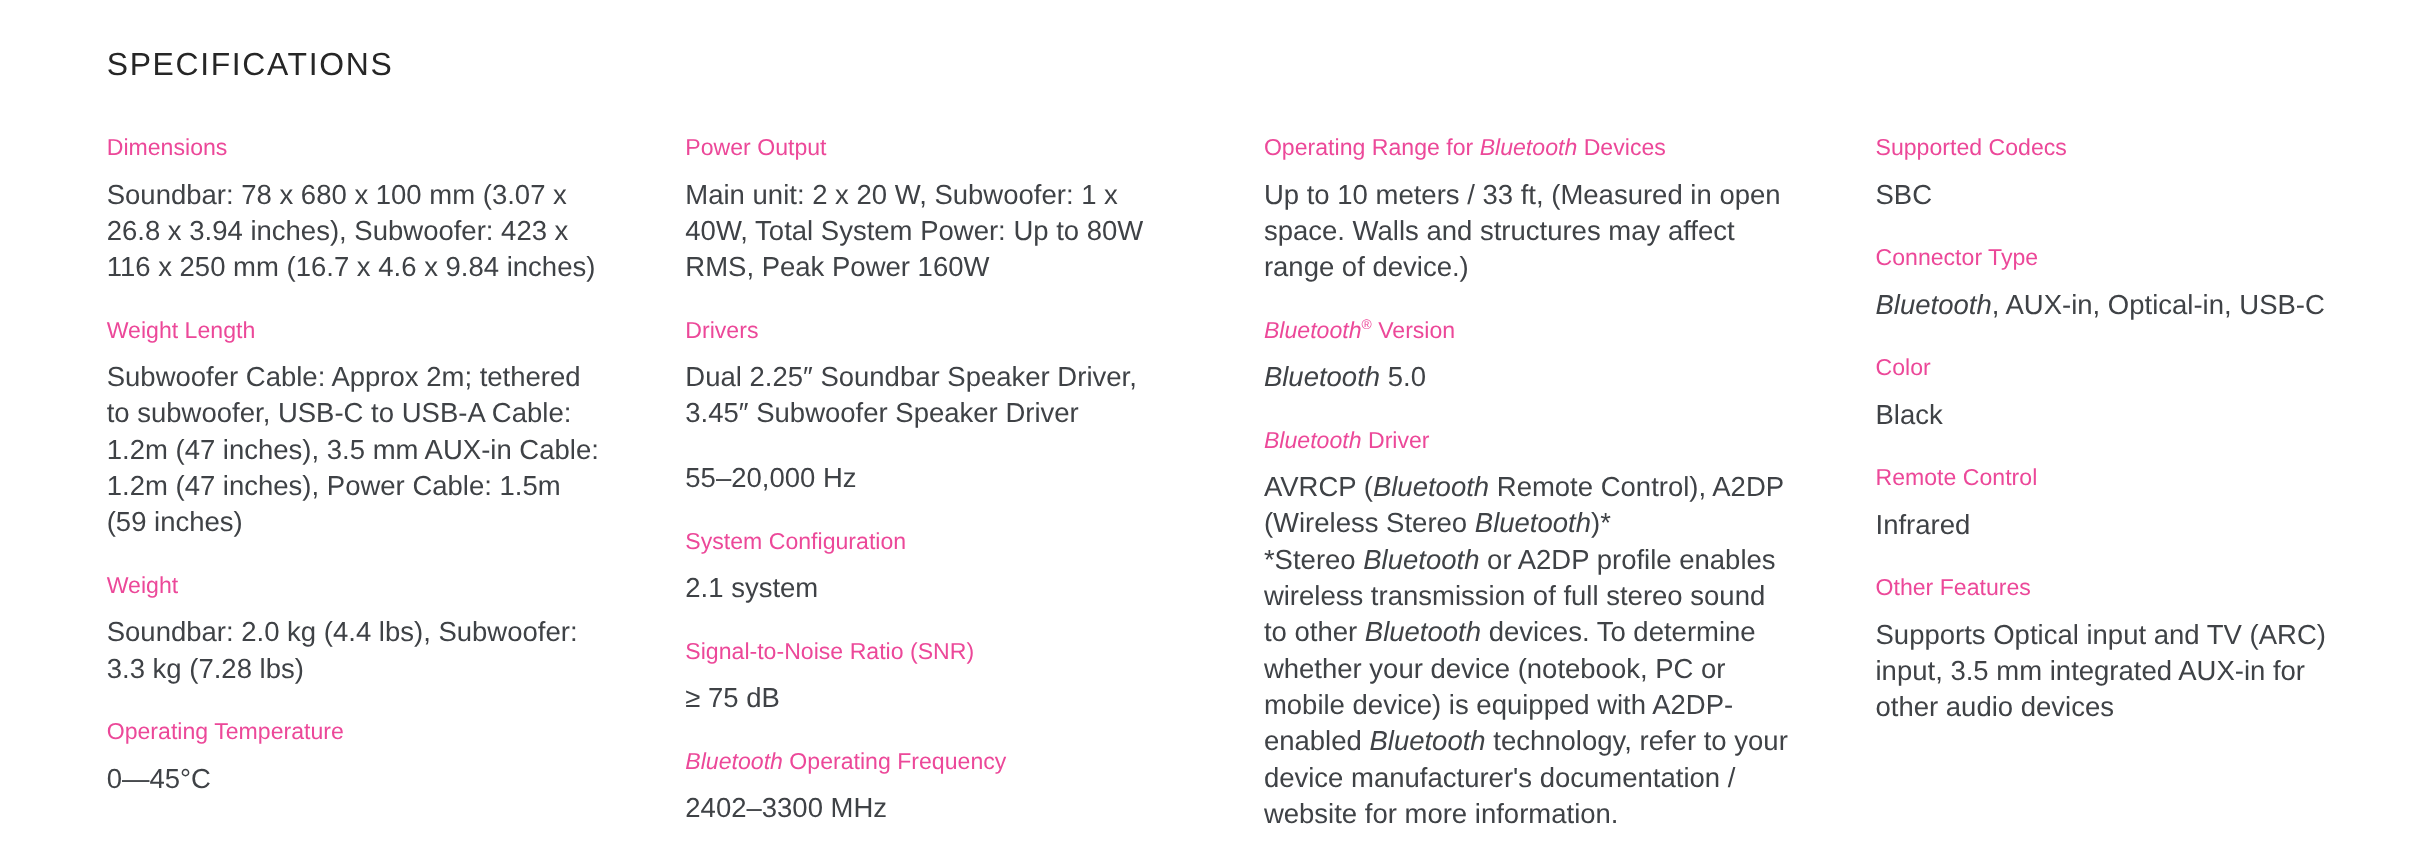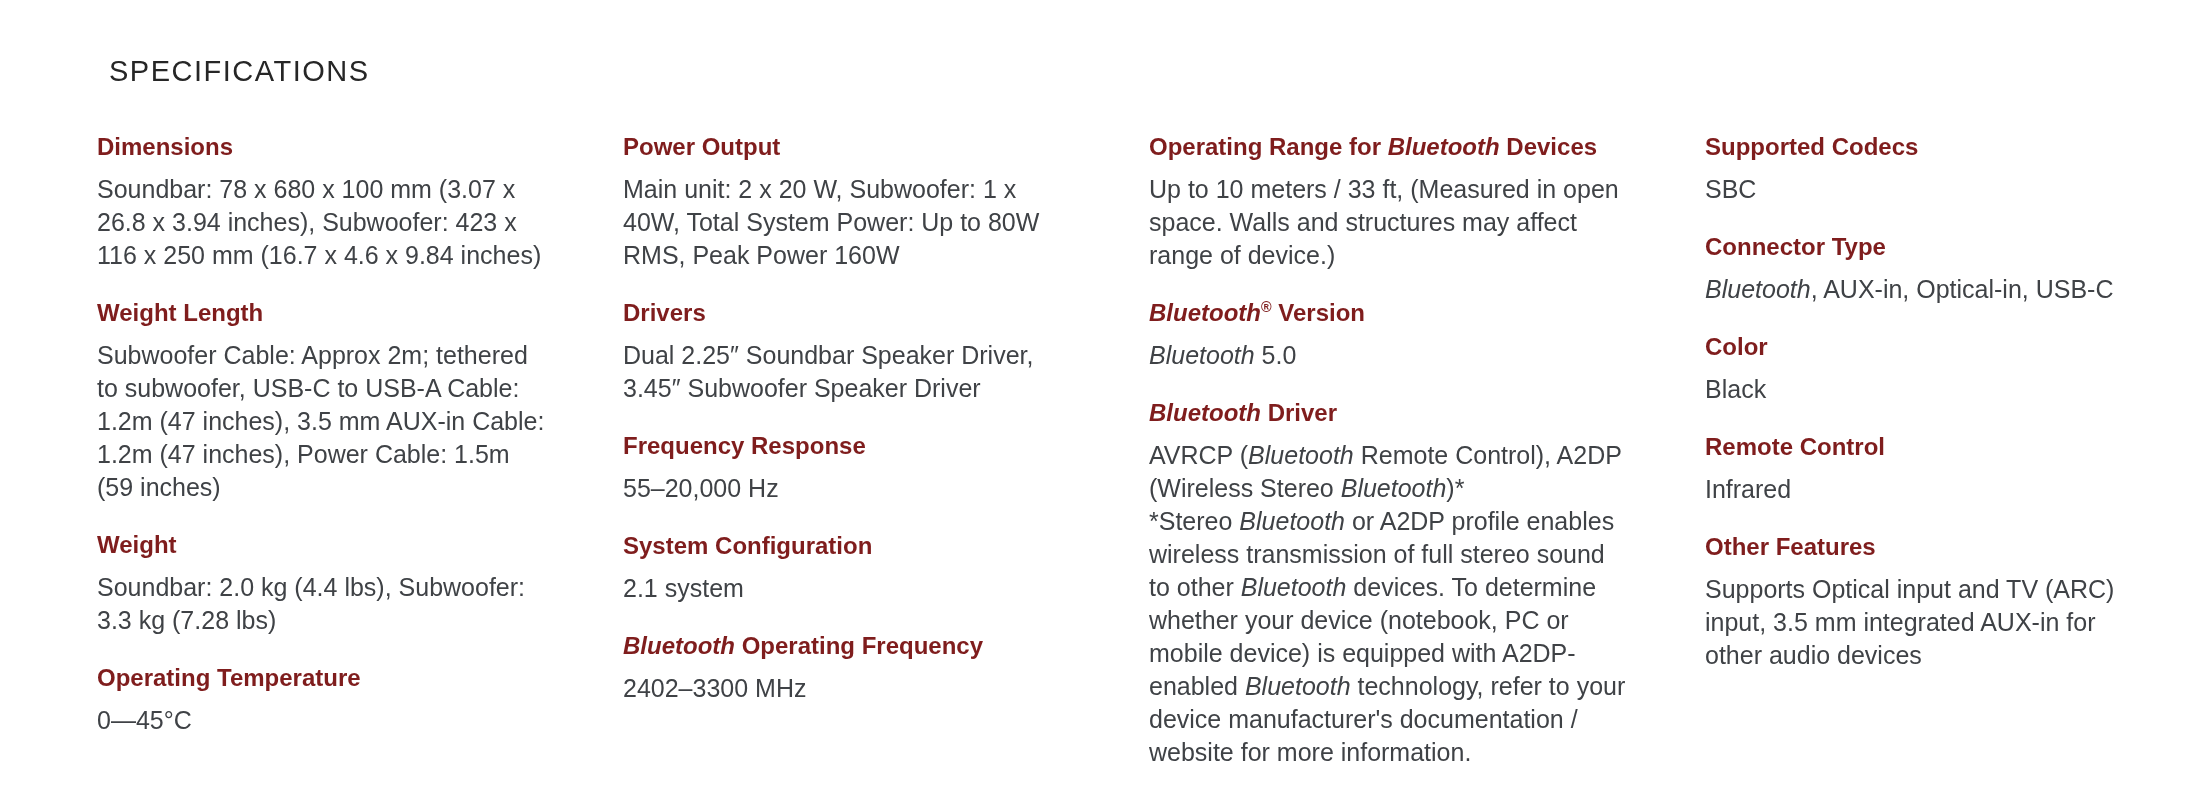--- a/index.html
+++ b/index.html
@@ -16,36 +16,36 @@
   }
   .page {
     padding: 42px 0 0 97px;
   }
   .page-title {
     font-size: 29px;
     font-weight: 400;
     letter-spacing: 1.5px;
     color: #262626;
     line-height: 34px;
-    margin: 12px;
+    margin: 0;
   }
   .spec-columns {
     display: grid;
     grid-template-columns: 452px 452px 482px 430px;
     column-gap: 74px;
     margin-top: 44px;
     align-items: start;
   }
   .spec-section {
     margin-bottom: 26px;
   }
   .spec-heading {
-    font-size: 24px;
-    font-weight: 700;
-    color: #7f1d1d;
+    font-size: 21px;
+    font-weight: 400;
+    color: #ec4899;
     line-height: 29px;
     margin: 0 0 12px 0;
   }
   .spec-body {
     font-size: 25px;
     font-weight: 400;
     color: #3f4246;
     line-height: 33px;
     margin: 0;
   }
@@ -86,26 +86,29 @@
       <div class="spec-column">
         <div class="spec-section">
           <h3 class="spec-heading"><span>Power Output</span></h3>
           <p class="spec-body"><span>Main unit: 2 x 20 W, Subwoofer: 1 x 40W, Total System Power: Up to 80W RMS, Peak Power 160W</span></p>
         </div>
         <div class="spec-section">
           <h3 class="spec-heading"><span>Drivers</span></h3>
           <p class="spec-body"><span>Dual 2.25″ Soundbar Speaker Driver, 3.45″ Subwoofer Speaker Driver</span></p>
         </div>
         <div class="spec-section">
-          <h3 class="spec-heading"><span>Frequency Response</span></h3>
           <p class="spec-body"><span>55–20,000 Hz</span></p>
         </div>
         <div class="spec-section">
           <h3 class="spec-heading"><span>System Configuration</span></h3>
           <p class="spec-body"><span>2.1 system</span></p>
+        </div>
+        <div class="spec-section">
+          <h3 class="spec-heading"><span>Signal-to-Noise Ratio (SNR)</span></h3>
+          <p class="spec-body"><span>≥ 75 dB</span></p>
         </div>
         <div class="spec-section">
           <h3 class="spec-heading"><em>Bluetooth</em><span> Operating Frequency</span></h3>
           <p class="spec-body"><span>2402–3300 MHz</span></p>
         </div>
       </div>
       <div class="spec-column">
         <div class="spec-section">
           <h3 class="spec-heading"><span>Operating Range for </span><em>Bluetooth</em><span> Devices</span></h3>
           <p class="spec-body"><span>Up to 10 meters / 33 ft, (Measured in open space. Walls and structures may affect range of device.)</span></p>

